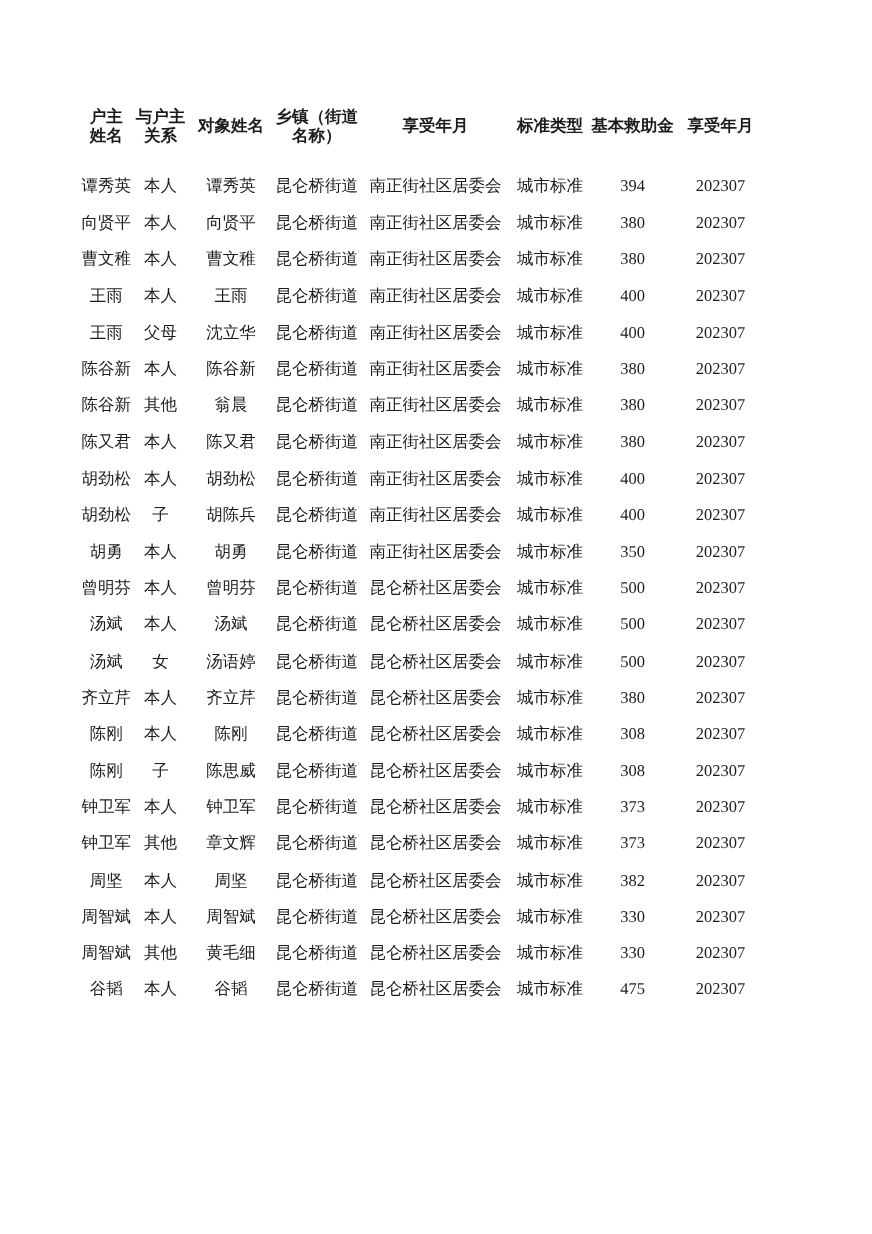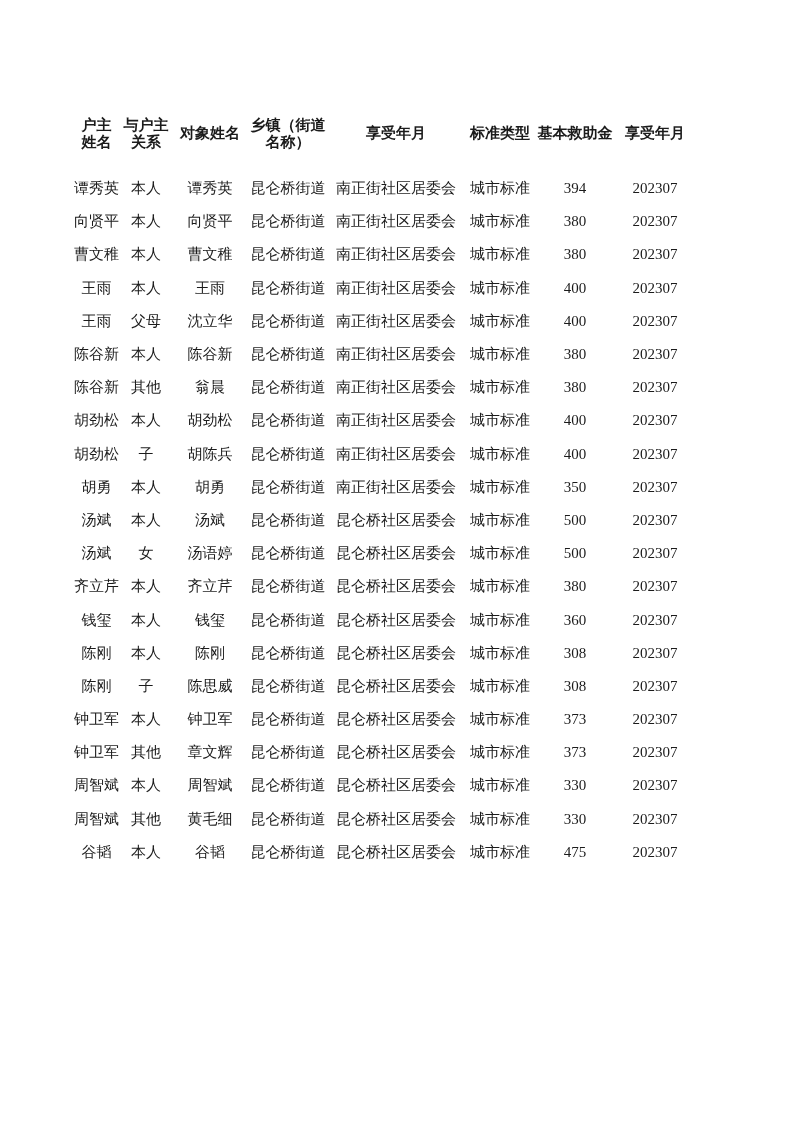--- a/index.html
+++ b/index.html
@@ -15,21 +15,21 @@
   .page {
     position: relative;
     width: 793px;
     height: 1122px;
     background: #ffffff;
     overflow: hidden;
   }
   table.subsidy-table {
     position: absolute;
     left: 71px;
-    top: 106px;
+    top: 88px;
     border-collapse: collapse;
     table-layout: fixed;
     color: #1b1b1b;
     border: none;
   }
   table.subsidy-table th {
     font-size: 15px;
     font-weight: 700;
     text-align: center;
     vertical-align: middle;
@@ -152,20 +152,30 @@
           <td>陈谷新</td>
           <td>其他</td>
           <td>翁晨</td>
           <td>昆仑桥街道</td>
           <td>南正街社区居委会</td>
           <td>城市标准</td>
           <td>380</td>
           <td>202307</td>
         </tr>
         <tr>
+          <td>陈又君</td>
+          <td>本人</td>
+          <td>陈又君</td>
+          <td>昆仑桥街道</td>
+          <td>南正街社区居委会</td>
+          <td>城市标准</td>
+          <td>380</td>
+          <td>202307</td>
+        </tr>
+        <tr>
           <td>胡劲松</td>
           <td>本人</td>
           <td>胡劲松</td>
           <td>昆仑桥街道</td>
           <td>南正街社区居委会</td>
           <td>城市标准</td>
           <td>400</td>
           <td>202307</td>
         </tr>
         <tr>
@@ -182,20 +192,30 @@
           <td>胡勇</td>
           <td>本人</td>
           <td>胡勇</td>
           <td>昆仑桥街道</td>
           <td>南正街社区居委会</td>
           <td>城市标准</td>
           <td>350</td>
           <td>202307</td>
         </tr>
         <tr>
+          <td>曾明芬</td>
+          <td>本人</td>
+          <td>曾明芬</td>
+          <td>昆仑桥街道</td>
+          <td>昆仑桥社区居委会</td>
+          <td>城市标准</td>
+          <td>500</td>
+          <td>202307</td>
+        </tr>
+        <tr>
           <td>汤斌</td>
           <td>本人</td>
           <td>汤斌</td>
           <td>昆仑桥街道</td>
           <td>昆仑桥社区居委会</td>
           <td>城市标准</td>
           <td>500</td>
           <td>202307</td>
         </tr>
         <tr>
@@ -212,30 +232,20 @@
           <td>齐立芹</td>
           <td>本人</td>
           <td>齐立芹</td>
           <td>昆仑桥街道</td>
           <td>昆仑桥社区居委会</td>
           <td>城市标准</td>
           <td>380</td>
           <td>202307</td>
         </tr>
         <tr>
-          <td>钱玺</td>
-          <td>本人</td>
-          <td>钱玺</td>
-          <td>昆仑桥街道</td>
-          <td>昆仑桥社区居委会</td>
-          <td>城市标准</td>
-          <td>360</td>
-          <td>202307</td>
-        </tr>
-        <tr>
           <td>陈刚</td>
           <td>本人</td>
           <td>陈刚</td>
           <td>昆仑桥街道</td>
           <td>昆仑桥社区居委会</td>
           <td>城市标准</td>
           <td>308</td>
           <td>202307</td>
         </tr>
         <tr>
@@ -259,20 +269,30 @@
           <td>202307</td>
         </tr>
         <tr>
           <td>钟卫军</td>
           <td>其他</td>
           <td>章文辉</td>
           <td>昆仑桥街道</td>
           <td>昆仑桥社区居委会</td>
           <td>城市标准</td>
           <td>373</td>
+          <td>202307</td>
+        </tr>
+        <tr>
+          <td>周坚</td>
+          <td>本人</td>
+          <td>周坚</td>
+          <td>昆仑桥街道</td>
+          <td>昆仑桥社区居委会</td>
+          <td>城市标准</td>
+          <td>382</td>
           <td>202307</td>
         </tr>
         <tr>
           <td>周智斌</td>
           <td>本人</td>
           <td>周智斌</td>
           <td>昆仑桥街道</td>
           <td>昆仑桥社区居委会</td>
           <td>城市标准</td>
           <td>330</td>

